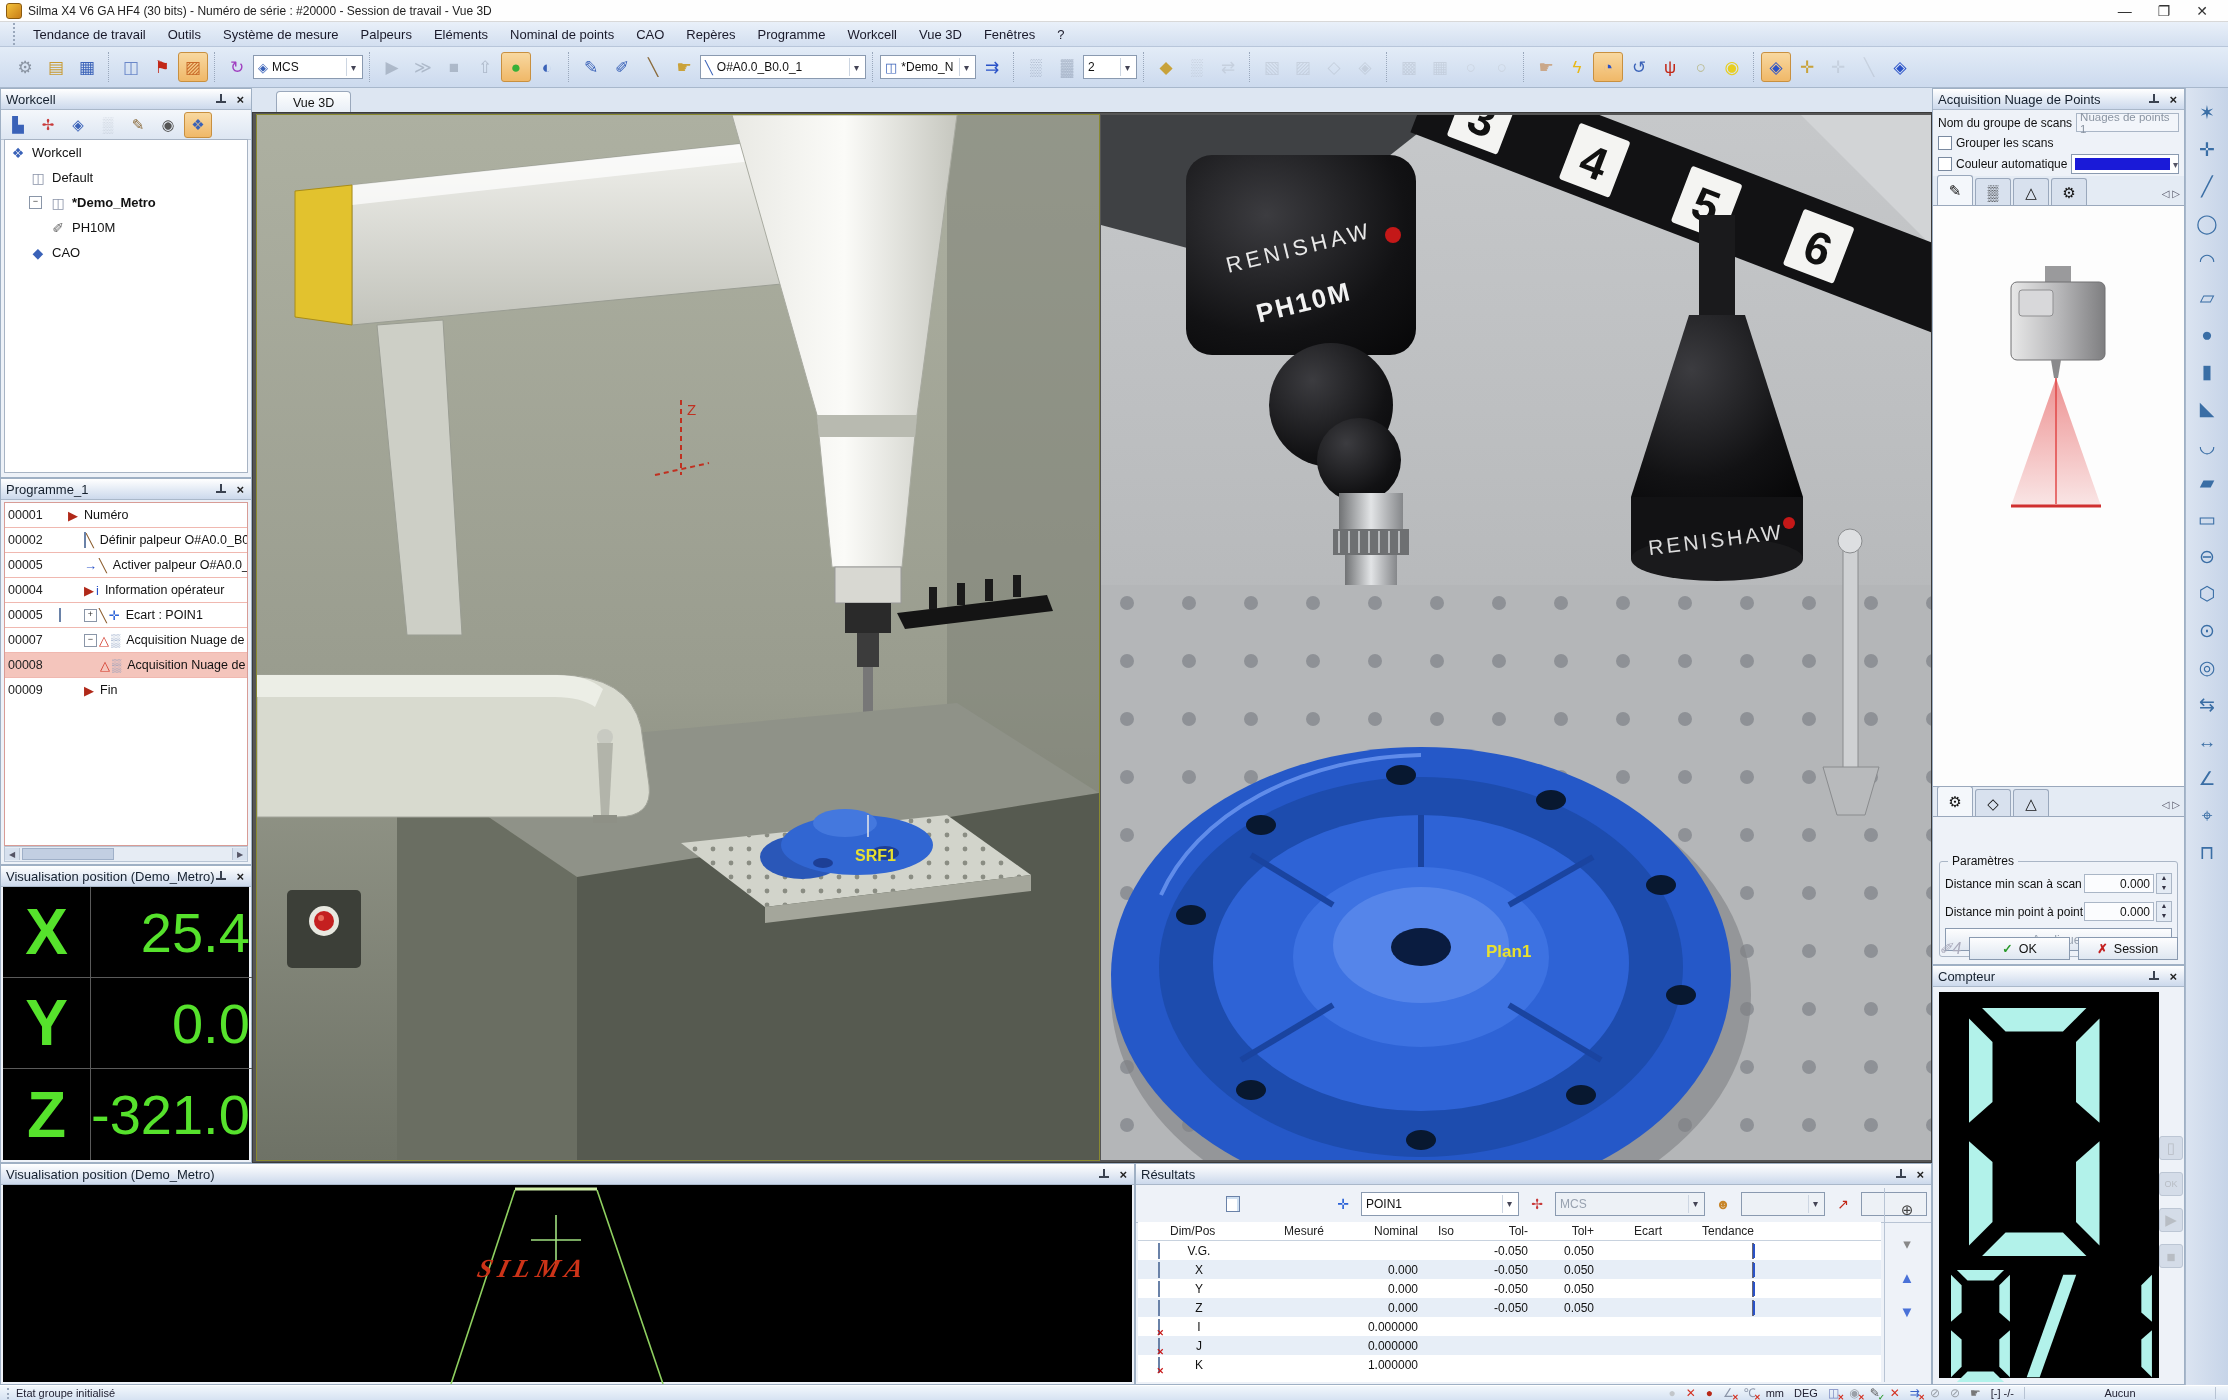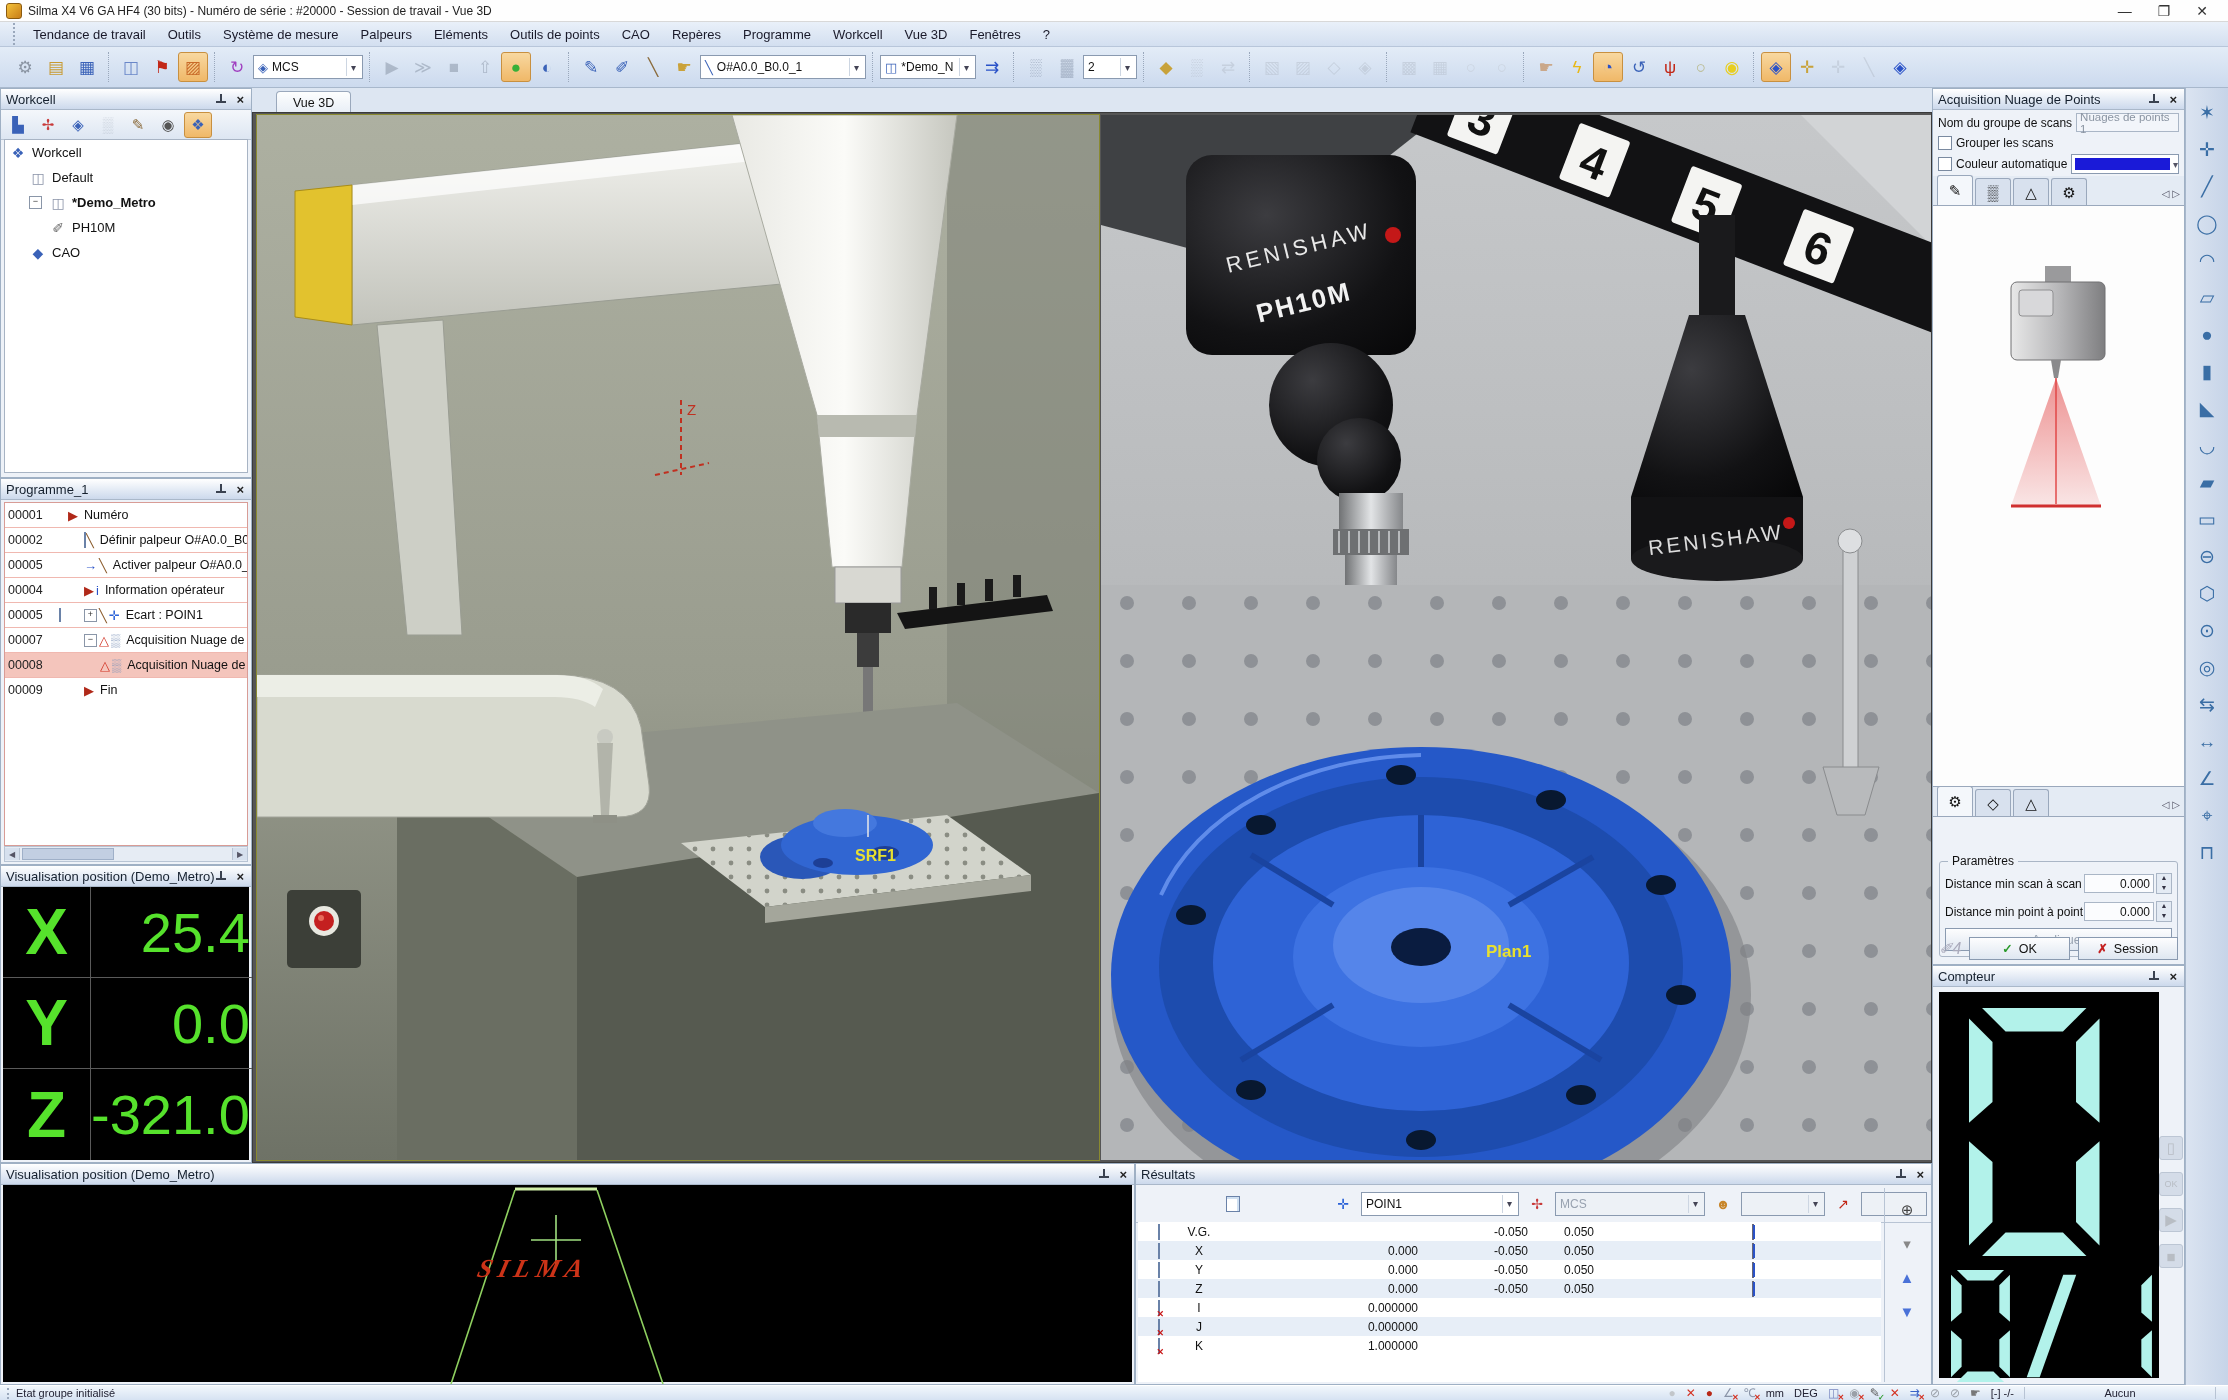--- a/index.html
+++ b/index.html
@@ -130,21 +130,21 @@
 </div>
 
 <div class="abs menubar">
   <div class="handle"></div>
   <div style="display:flex">
       <div class="menu-item">Tendance de travail</div>
       <div class="menu-item">Outils</div>
       <div class="menu-item">Système de mesure</div>
       <div class="menu-item">Palpeurs</div>
       <div class="menu-item">Eléments</div>
-      <div class="menu-item">Outils de points</div>
+      <div class="menu-item">Nominal de points</div>
       <div class="menu-item">CAO</div>
       <div class="menu-item">Repères</div>
       <div class="menu-item">Programme</div>
       <div class="menu-item">Workcell</div>
       <div class="menu-item">Vue 3D</div>
       <div class="menu-item">Fenêtres</div>
       <div class="menu-item">?</div>
     </div>
 </div>
 
@@ -732,20 +732,32 @@
     <div class="combo disabled" style="width:76px">
       <span class="val"></span>
       <span class="caret">▾</span>
     </div>
     <span class="tile" style="color:#c22818">↗</span>
     <div class="combo disabled" style="width:58px">
         <span class="val"></span>
       </div>
   </div>
   <div class="res-grid">
+      <div class="res-hrow">
+        <div></div>
+        <div class="hl">Dim/Pos</div>
+        <div>Mesuré</div>
+        <div>Nominal</div>
+        <div>Iso</div>
+        <div>Tol-</div>
+        <div>Tol+</div>
+        <div>Ecart</div>
+        <div>Tendance</div>
+        <div></div>
+      </div>
       <div class="res-row">
         <div><span class="mdoc"></span></div>
         <div class="cdim">V.G.</div>
         <div></div>
         <div></div>
         <div></div>
         <div>-0.050</div>
         <div>0.050</div>
         <div></div>
         <div><span class="tend"></span></div>

